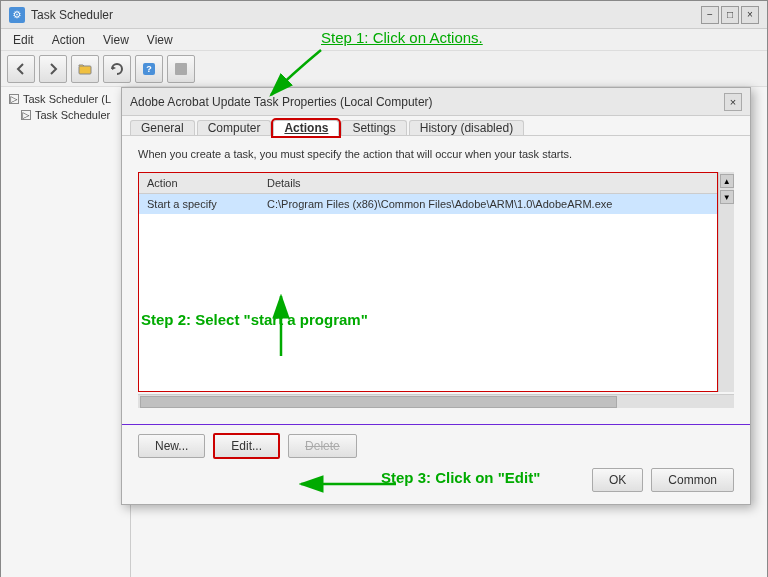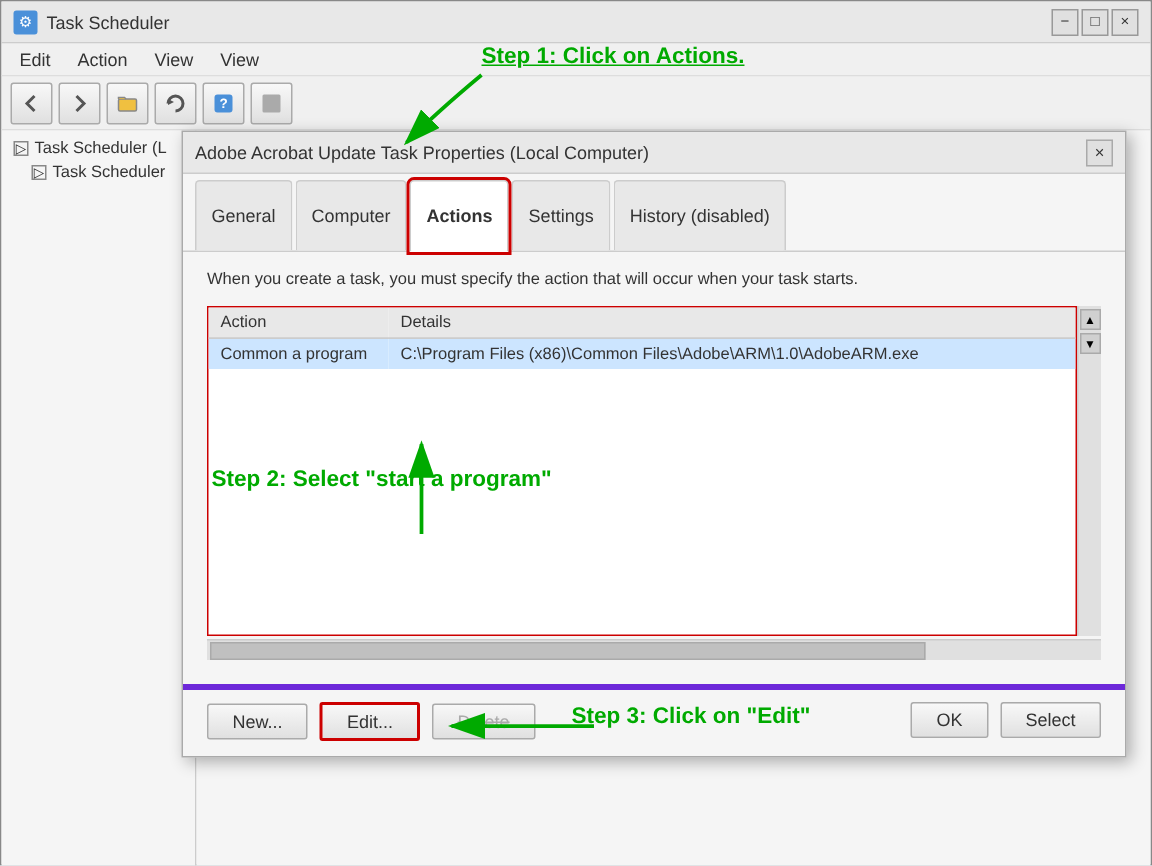--- a/index.html
+++ b/index.html
@@ -148,21 +148,21 @@
       font-size: 9px;
     }
 
     
     .step1-annotation {
       position: absolute;
       top: 28px;
       left: 320px;
       color: #00aa00;
       font-size: 15px;
-      font-weight: bold;
+      font-weight: normal;
       font-family: 'Segoe UI', sans-serif;
       text-decoration: underline;
       white-space: nowrap;
       z-index: 200;
     }
 
     
     .dialog-overlay {
       position: absolute;
       top: 86px;
@@ -207,39 +207,40 @@
     .tabs-bar {
       display: flex;
       align-items: flex-end;
       padding: 4px 8px 0;
       background: #f5f5f5;
       border-bottom: 1px solid #ccc;
       gap: 0;
     }
 
     .tab {
-      padding: 16px 10px;
+      padding: 0 10px;
       font-size: 12px;
       cursor: pointer;
       color: #333;
       border: 1px solid #ccc;
       border-bottom: none;
       background: #e8e8e8;
       margin-right: 2px;
       border-radius: 3px 3px 0 0;
     }
 
     .tab.active {
       background: #fff;
       border-color: #ccc;
       border-bottom: 1px solid #fff;
       margin-bottom: -1px;
       font-weight: bold;
       outline: 2px solid #cc0000;
       outline-offset: 0;
+      text-decoration: underline;
     }
 
     
     .dialog-content {
       padding: 12px 16px;
     }
 
     .dialog-description {
       font-size: 11px;
       color: #333;
@@ -325,21 +326,21 @@
       top: 1px;
       left: 2px;
     }
 
     
     .dialog-bottom-buttons {
       display: flex;
       align-items: center;
       gap: 8px;
       padding: 8px 16px;
-      border-top: 4px solid #6d28d9;
+      border-top: 1px solid #6d28d9;
       margin-top: 4px;
     }
 
     .btn {
       padding: 4px 16px;
       font-size: 12px;
       border: 1px solid #aaa;
       background: linear-gradient(to bottom, #f8f8f8, #e0e0e0);
       cursor: pointer;
       color: #333;
@@ -513,21 +514,21 @@
         <div class="actions-table-container">
           <table class="actions-table">
             <thead>
               <tr>
                 <th style="width:120px;">Action</th>
                 <th>Details</th>
               </tr>
             </thead>
             <tbody>
               <tr>
-                <td>Common a program</td>
+                <td>Start a specify</td>
                 <td>C:\Program Files (x86)\Common Files\Adobe\ARM\1.0\AdobeARM.exe</td>
               </tr>
             </tbody>
           </table>
         </div>
 
         <div class="scroll-track">
           <div class="scroll-arrow">▲</div>
           <div class="scroll-arrow">▼</div>
         </div>
@@ -540,21 +541,21 @@
     </div>
 
     <div class="dialog-bottom-buttons">
       <button class="btn">New...</button>
       <button class="btn outlined-red">Edit...</button>
       <button class="btn" style="color:#aaa; text-decoration: line-through;">Delete</button>
     </div>
 
     <div class="dialog-ok-cancel">
       <button class="btn">OK</button>
-      <button class="btn">Select</button>
+      <button class="btn">Common</button>
     </div>
 
   </div>
 
   <div class="step2-annotation">Step 2: Select "start a program"</div>
 
   <svg class="arrow-annotation" style="top:280px; left:240px; width:80px; height:80px;">
     <defs>
       <marker id="arr2" markerWidth="10" markerHeight="7" refX="9" refY="3.5" orient="auto">
         <polygon points="0 0, 10 3.5, 0 7" fill="#00aa00"></polygon>

